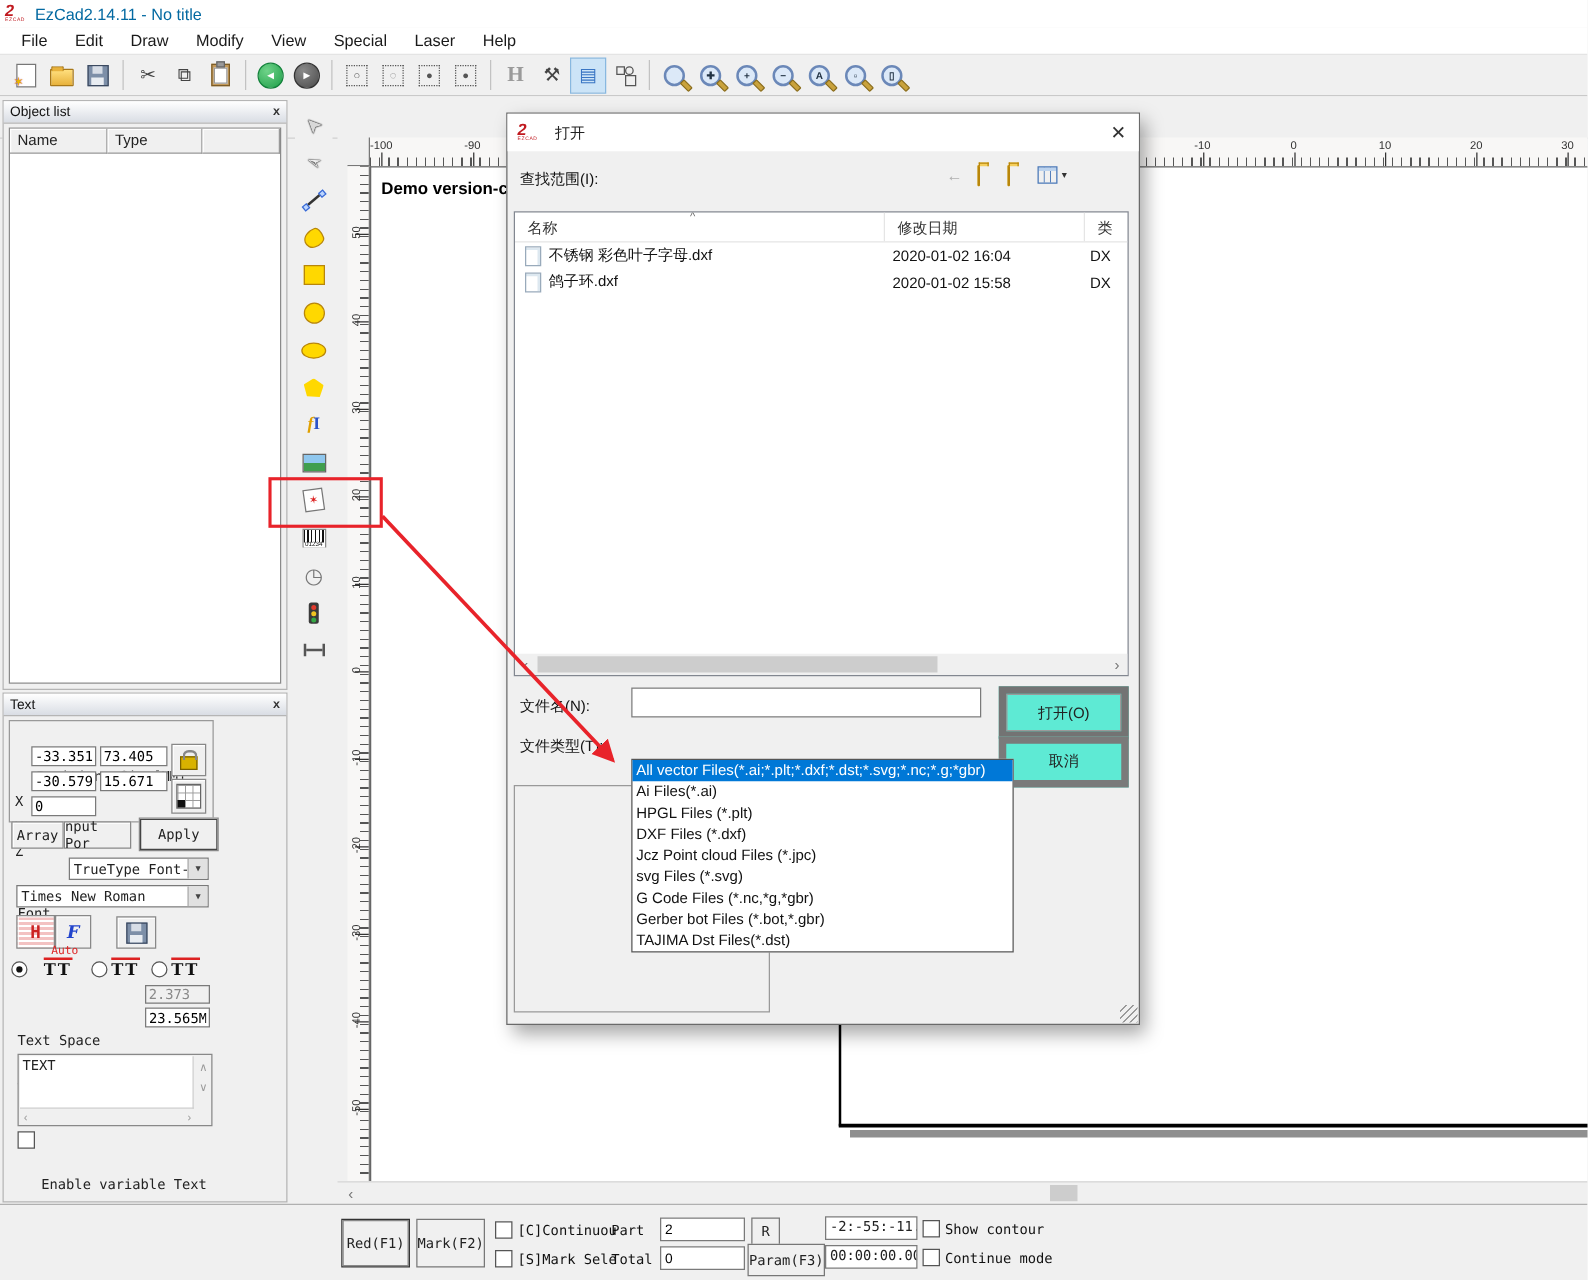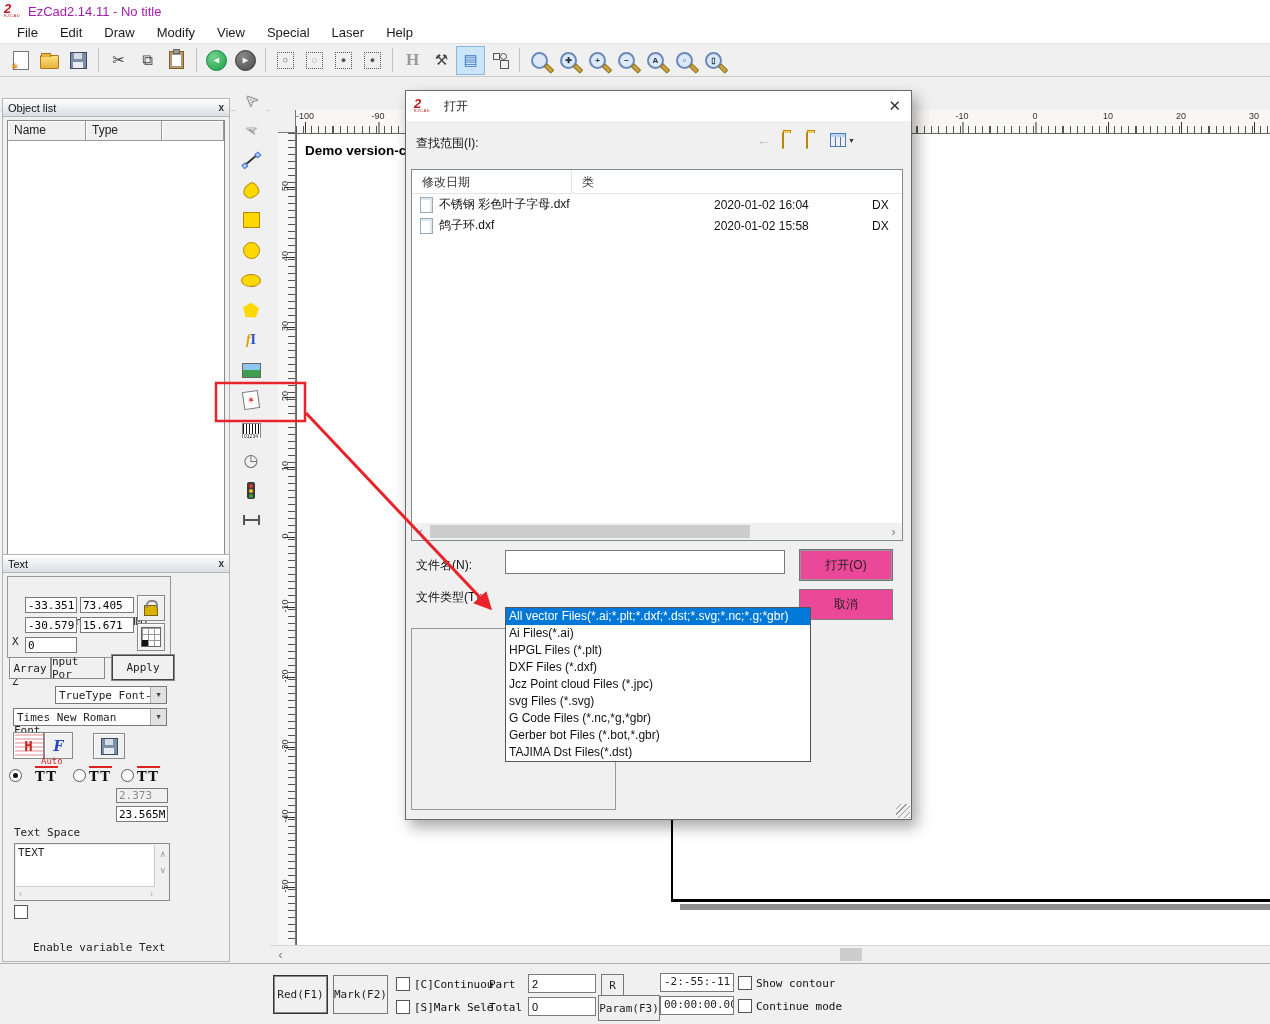--- a/index.html
+++ b/index.html
@@ -5,21 +5,21 @@
   html,body{margin:0;padding:0;}
   body{width:1270px;height:1024px;position:relative;overflow:hidden;background:#f0f0f0;
        font-family:"Liberation Sans",sans-serif;font-size:12px;color:#222;}
   .abs{position:absolute;}
 
   
   #titlebar{left:0;top:0;width:1270px;height:22px;background:#fff;display:flex;align-items:center;padding-left:4px;box-sizing:border-box;}
   .app-logo{width:18px;height:16px;position:relative;margin-right:6px;}
   .app-logo .l2{color:#c0191f;font-weight:bold;font-style:italic;font-size:13px;line-height:11px;display:block;}
   .app-logo .lez{color:#c0191f;font-size:4px;display:block;line-height:4px;letter-spacing:.5px;}
-  #window-title{color:#a21caf;font-size:13px;}
+  #window-title{color:#0369a1;font-size:13px;}
   #menubar{left:0;top:22px;width:1270px;height:22px;background:#fff;display:flex;align-items:center;padding-left:6px;box-sizing:border-box;border-bottom:1px solid #e4e4e4;}
   .menu-item{padding:2px 11px;font-size:13px;color:#1a1a1a;}
   #toolbar{left:0;top:44px;width:1270px;height:33px;background:#f0f0f0;border-bottom:1px solid #c9c9c9;display:flex;align-items:center;padding-left:6px;box-sizing:border-box;}
   .tb-btn{width:27px;height:27px;display:flex;align-items:center;justify-content:center;margin:0 1px;position:relative;}
   .tb-btn.active{background:#cce4f7;outline:1px solid #88b8e0;}
   .tb-sep{width:1px;height:24px;background:#c2c2c2;margin:0 5px;}
   #substrip{left:0;top:77px;width:1270px;height:33px;background:#f0f0f0;border-bottom:1px solid #cfcfcf;}
 
   
   .icon{display:flex;align-items:center;justify-content:center;font-size:14px;color:#444;}
@@ -41,21 +41,21 @@
   .k-glyph-h{font-size:17px;font-weight:bold;color:#9a9a9a;font-family:"Liberation Serif",serif;}
   .k-params{font-size:15px;color:#3a76c4;}
   .k-nodes{width:16px;height:16px;position:relative;}
   .k-nodes::before{content:"";position:absolute;left:1px;top:1px;width:5px;height:5px;border:1px solid #555;box-shadow:8px 8px 0 0 #f0f0f0,8px 8px 0 1px #555;}
   .k-nodes::after{content:"";position:absolute;right:1px;top:1px;width:5px;height:5px;border:1px solid #555;border-radius:50%;}
   .k-mag{width:13px;height:13px;border:2px solid #6b88b8;border-radius:50%;background:#dce9f8;font-size:8px;font-weight:bold;color:#234;position:relative;display:flex;align-items:center;justify-content:center;}
   .k-mag::after{content:"";position:absolute;width:8px;height:3px;background:#c9a23c;border:1px solid #8a6d1d;border-radius:1px;transform:rotate(45deg);right:-8px;bottom:-4px;}
 
   
   .dockpanel{background:#f0f0f0;border:1px solid #b5b5b5;box-sizing:border-box;}
-  #object-panel{left:2px;top:80px;width:228px;height:472px;margin-top:18px;}
+  #object-panel{left:2px;top:80px;width:228px;height:472px;}
   #text-panel{left:2px;top:554px;width:228px;height:408px;}
   .panel-title{height:17px;background:linear-gradient(#ffffff,#d9dde4);border-bottom:1px solid #b5b5b5;display:flex;align-items:center;padding:0 5px;font-size:11px;color:#111;}
   .panel-x{margin-left:auto;font-size:10px;color:#333;font-weight:bold;}
   #obj-table{position:absolute;left:4px;top:21px;right:4px;bottom:4px;background:#fff;border:1px solid #8a8a8a;}
   .obj-head{display:flex;height:20px;}
   .obj-hcell{background:#f0f0f0;border-right:1px solid #9a9a9a;border-bottom:1px solid #9a9a9a;box-shadow:inset 1px 1px 0 #fff;padding:2px 6px;box-sizing:border-box;font-size:12px;}
 
   
   #toolcol{left:236px;top:85px;width:33px;}
   .tool-btn{width:30px;height:30px;display:flex;align-items:center;justify-content:center;background:#f0f0f0;position:relative;}
@@ -144,21 +144,21 @@
   .fl-hcell{padding:4px 0 0 10px;box-sizing:border-box;border-right:1px solid #e5e5e5;font-size:12px;position:relative;}
   .sort-caret{position:absolute;left:140px;top:-2px;font-size:9px;color:#666;}
   .file-row{display:flex;height:21px;align-items:center;font-size:12px;color:#111;}
   .file-ico{width:11px;height:14px;background:#fff;border:1px solid #9ab;box-shadow:inset -2px 2px 0 #dde8f0;margin:0 6px 0 8px;flex:none;}
   .f-name{width:275px;overflow:hidden;white-space:nowrap;}
   .f-date{width:158px;overflow:hidden;white-space:nowrap;}
   .f-type{flex:1;overflow:hidden;white-space:nowrap;}
   #fl-scroll{position:absolute;left:0;bottom:0;width:100%;height:17px;background:#f0f0f0;}
   #fl-thumb{position:absolute;left:18px;top:2px;width:320px;height:13px;background:#cdcdcd;}
   .dlg-input{position:absolute;background:#fff;border:1px solid #7a7a7a;box-sizing:border-box;font-size:12px;padding:0 4px;}
-  .dlg-btn{position:absolute;background:#ec4899;border:1px solid #737373;box-shadow:inset 0 0 0 1px #9a9a9a;display:flex;align-items:center;justify-content:center;font-size:12px;}
+  .dlg-btn{position:absolute;background:#5eead4;border:6px solid #737373;box-shadow:inset 0 0 0 1px #9a9a9a;display:flex;align-items:center;justify-content:center;font-size:12px;}
   #type-dropdown{position:absolute;left:99px;top:516px;width:304px;background:#fff;border:1px solid #555;z-index:5;}
   .dd-item{height:17px;line-height:17px;padding:0 3px;font-size:12px;white-space:nowrap;overflow:hidden;color:#111;}
   .dd-item.selected{background:#0078d7;color:#fff;}
   #preview-box{position:absolute;left:5px;top:537px;width:203px;height:180px;border:1px solid #999;}
   #dlg-grip{position:absolute;right:1px;bottom:1px;width:14px;height:14px;background:repeating-linear-gradient(135deg,transparent 0 3px,#9a9a9a 3px 4px);}
 
   
   #annotation{left:0;top:0;width:1270px;height:1024px;z-index:40;pointer-events:none;}
 </style>
 </head>
@@ -450,20 +450,24 @@
   <span class="dlg-lab" style="left:10px;top:44px;">查找范围(I):</span>
   <span class="nav-ico" style="left:351px;color:#b0b0b0;font-weight:bold;">←</span>
   <span class="nav-ico" style="left:376px;"><span class="mini-folder" style="margin:0;"></span></span>
   <span class="nav-ico" style="left:400px;"><span class="mini-folder" style="margin:0;"></span></span>
   <span class="nav-ico" style="left:424px;display:flex;align-items:center;">
     <span id="view-grid"></span>
     <span style="font-size:7px;margin-left:2px;color:#333;">▼</span>
   </span>
   <div id="file-list">
     <div class="fl-head">
+      <div class="fl-hcell" style="width:296px;">
+        <span>名称</span>
+        <span class="sort-caret">^</span>
+      </div>
       <div class="fl-hcell" style="width:160px;">修改日期</div>
       <div class="fl-hcell" style="flex:1;border-right:none;">类</div>
     </div>
     <div id="file-rows">
         <div class="file-row">
           <span class="file-ico"></span>
           <span class="f-name">不锈钢 彩色叶子字母.dxf</span>
           <span class="f-date">2020-01-02  16:04</span>
           <span class="f-type">DX</span>
         </div>

